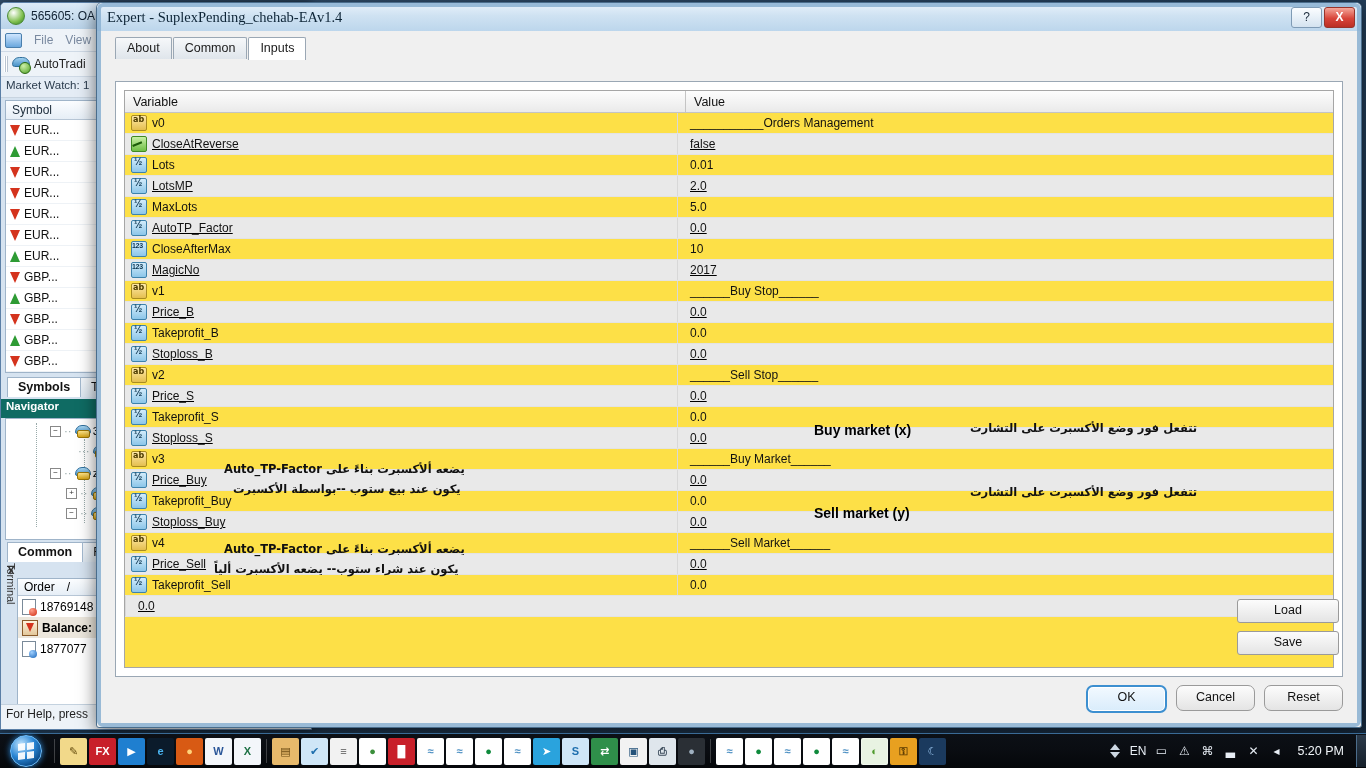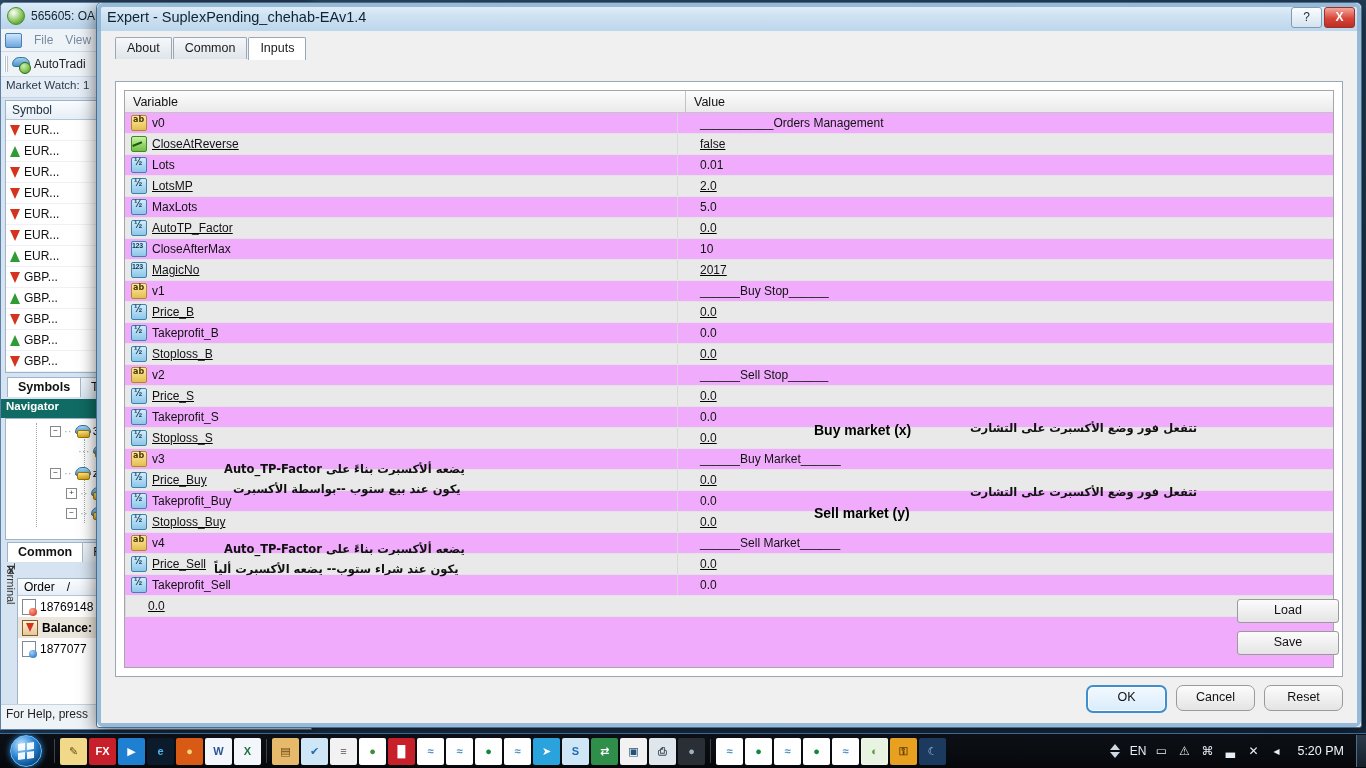--- a/index.html
+++ b/index.html
@@ -86,46 +86,46 @@
        border-top:1px solid #c4d2df;font-size:12px;color:#222;padding:2px 5px;}
 
   
   #dlg{position:absolute;left:96px;top:2px;width:1264px;height:724px;
        background:#f0f0f0;border:1px solid #4a6d8c;border-radius:6px 6px 3px 3px;
        box-shadow:0 4px 18px rgba(0,0,0,.55);overflow:hidden;}
   #dlg-frame{position:absolute;inset:0;border:4px solid rgba(138,176,209,.85);
        border-radius:6px;pointer-events:none;}
   #dlg-title{height:28px;background:linear-gradient(180deg,#e8f2fb 0%,#cfe2f2 45%,#bcd6ec 100%);
        display:flex;align-items:center;padding:0 6px 0 10px;}
-  #dlg-title .t{font-family:Liberation Sans, sans-serif;font-size:14.5px;color:#0d2436;}
+  #dlg-title .t{font-family:Liberation Serif, serif;font-size:14.5px;color:#0d2436;}
   #dlg-title .spacer{flex:1;}
   .winbtn{width:29px;height:19px;border:1px solid #7f9bb5;border-radius:3px;margin-left:2px;
        display:flex;align-items:center;justify-content:center;font-size:12px;color:#203040;
        background:linear-gradient(180deg,#fbfdff,#d4e3f0);}
   .winbtn.close{background:linear-gradient(180deg,#f4a79a,#d8453a 55%,#bb2f24);
        border-color:#99342a;color:#fff;font-weight:bold;}
   #dlg-body{position:absolute;left:4px;right:4px;top:28px;bottom:4px;background:#f0f0f0;}
   #tabs{display:flex;align-items:flex-end;height:22px;padding-left:14px;margin-top:6px;}
   .tab{font-size:12.5px;padding:3px 11px 4px;border:1px solid #9aa7b4;border-bottom:none;
        background:linear-gradient(180deg,#f6f8fa,#dfe5eb);margin-right:1px;color:#1a1a1a;
        border-radius:2px 2px 0 0;}
   .tab.active{background:#fff;position:relative;z-index:3;padding-bottom:5px;margin-bottom:-1px;}
   #tabpane{position:absolute;left:14px;right:14px;top:50px;bottom:46px;
        background:#fff;border:1px solid #9aa7b4;}
   #grid{position:absolute;left:8px;top:8px;right:8px;bottom:8px;border:1px solid #a6a6a6;
-       background:#f0abfc;overflow:hidden;}
+       background:#fde047;overflow:hidden;}
   #grid-head{display:flex;height:21px;background:linear-gradient(180deg,#fdfdfd,#eaeaea);
        border-bottom:1px solid #c4c4c4;font-size:12.5px;color:#111;align-items:center;}
   #grid-head .hc1{width:552px;padding-left:8px;border-right:1px solid #c4c4c4;height:100%;
        display:flex;align-items:center;}
   #grid-head .hc2{flex:1;padding-left:8px;height:100%;display:flex;align-items:center;}
   .grow{display:flex;height:20px;align-items:center;border-bottom:1px solid #e3e3e3;position:relative;}
   .grow.alt{background:#e9e9e9;text-decoration:underline;}
   .gc1{width:552px;display:flex;align-items:center;height:100%;position:relative;}
-  .gc2{flex:1;height:100%;display:flex;align-items:center;padding-left:22px;
+  .gc2{flex:1;height:100%;display:flex;align-items:center;padding-left:12px;
        font-size:12px;color:#111;border-left:1px solid #d8d8d8;position:relative;}
   .vicon{width:14px;height:14px;margin:0 5px 0 6px;flex:0 0 auto;position:relative;
        border-radius:2px;border:1px solid #6b7f93;}
   .vicon.str{background:linear-gradient(180deg,#ffe9a8,#e4bf4f);border-color:#a98c21;}
   .vicon.str::after{content:"ab";position:absolute;left:1px;top:-1px;font-size:8px;
        font-family:"DejaVu Sans",sans-serif;color:#4a3a00;font-weight:bold;}
   .vicon.bool{background:linear-gradient(180deg,#c9f0a6,#6fbf45);border-color:#3f8a22;}
   .vicon.bool::after{content:"";position:absolute;left:1px;top:6px;width:10px;height:4px;
        border-top:2px solid #1d5c0a;transform:rotate(-22deg);}
   .vicon.dbl{background:linear-gradient(180deg,#d3ecfb,#8cc6e9);border-color:#3d82ac;}

